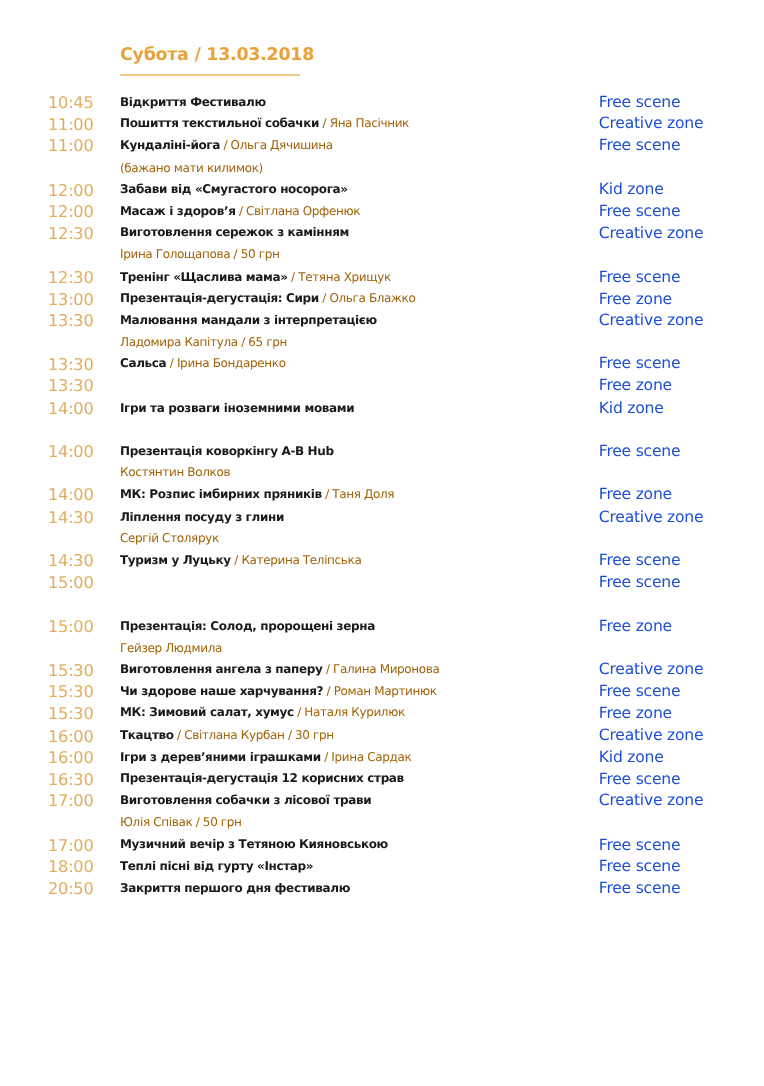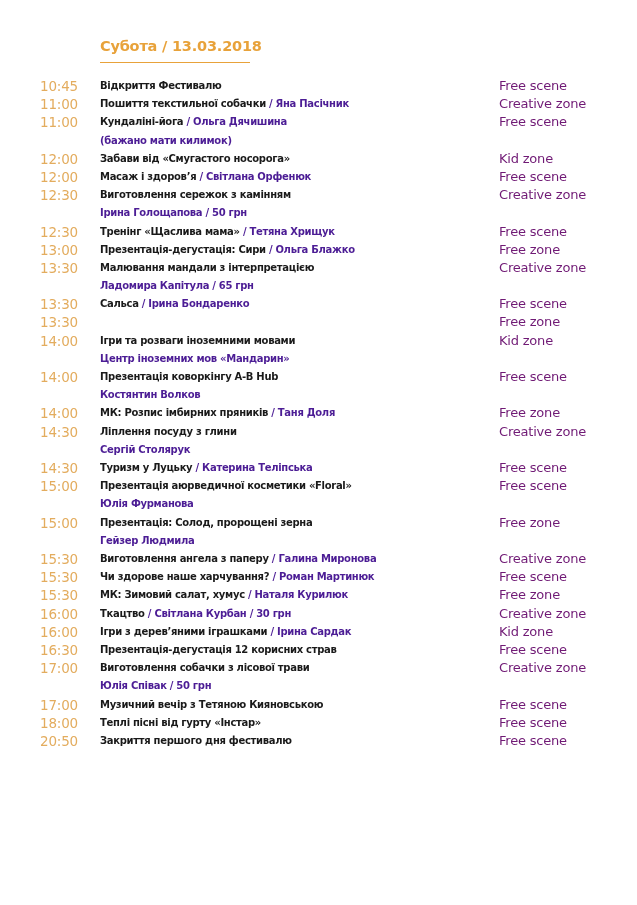--- a/index.html
+++ b/index.html
@@ -7,22 +7,22 @@
          font-family:"DejaVu Sans", sans-serif; }
   .header { position:absolute; left:100px; top:38px; width:150px; }
   .header-title { color:#e8a23a; font-weight:bold; font-size:14.5px; letter-spacing:-0.2px; white-space:nowrap; }
   .header-rule { margin-top:8px; height:1px; background:#e8a23a; width:150px; }
   .schedule { position:absolute; left:0; top:77px; width:637px; }
   .row { position:relative; height:18.2px;padding-left:24px; }
   .row.two { height:36.4px; }
   .time { position:absolute; left:40px; top:0; width:50px; color:#e3ac5e; font-size:13.5px; line-height:18.2px; letter-spacing:-0.2px; }
   .title { position:absolute; left:100px; top:0; width:395px; font-size:10px; line-height:18.2px; color:#1a1a1a; letter-spacing:-0.3px; white-space:nowrap; }
   .title b { font-weight:bold; }
-  .title .sub { color:#4c1d95; font-weight:bold; }
-  .zone { position:absolute; left:499px; top:0; color:#701a75; font-size:13px; line-height:18.2px; letter-spacing:-0.2px; white-space:nowrap; }
+  .title .sub { color:#a16207; font-weight:normal; }
+  .zone { position:absolute; left:499px; top:0; color:#1d4ed8; font-size:13px; line-height:18.2px; letter-spacing:-0.2px; white-space:nowrap; }
 </style>
 </head>
 <body>
 
 <div class="header">
   <div class="header-title">Субота / 13.03.2018</div>
   <div class="header-rule"></div>
 </div>
 
 <div class="schedule" id="schedule">
@@ -75,21 +75,21 @@
       <span class="time">13:30</span>
       <div class="title"><b>Сальса</b><span class="sub"> / Ірина Бондаренко</span></div>
       <span class="zone">Free scene</span>
     </div>
     <div class="row">
       <span class="time">13:30</span>
       <span class="zone">Free zone</span>
     </div>
     <div class="row two">
       <span class="time">14:00</span>
-      <div class="title"><b>Ігри та розваги іноземними мовами</b><span class="sub"></span><br><span class="sub">Центр іноземних мов «Мандарин»</span></div>
+      <div class="title"><b>Ігри та розваги іноземними мовами</b><span class="sub"></span><br></div>
       <span class="zone">Kid zone</span>
     </div>
     <div class="row two">
       <span class="time">14:00</span>
       <div class="title"><b>Презентація коворкінгу A-B Hub</b><span class="sub"></span><br><span class="sub">Костянтин Волков</span></div>
       <span class="zone">Free scene</span>
     </div>
     <div class="row">
       <span class="time">14:00</span>
       <div class="title"><b>МК: Розпис імбирних пряників</b><span class="sub"> / Таня Доля</span></div>
@@ -100,21 +100,20 @@
       <div class="title"><b>Ліплення посуду з глини</b><span class="sub"></span><br><span class="sub">Сергій Столярук</span></div>
       <span class="zone">Creative zone</span>
     </div>
     <div class="row">
       <span class="time">14:30</span>
       <div class="title"><b>Туризм у Луцьку</b><span class="sub"> / Катерина Теліпська</span></div>
       <span class="zone">Free scene</span>
     </div>
     <div class="row two">
       <span class="time">15:00</span>
-      <div class="title"><b>Презентація аюрведичної косметики «Floral»</b><span class="sub"></span><br><span class="sub">Юлія Фурманова</span></div>
       <span class="zone">Free scene</span>
     </div>
     <div class="row two">
       <span class="time">15:00</span>
       <div class="title"><b>Презентація: Солод, пророщені зерна</b><span class="sub"></span><br><span class="sub">Гейзер Людмила</span></div>
       <span class="zone">Free zone</span>
     </div>
     <div class="row">
       <span class="time">15:30</span>
       <div class="title"><b>Виготовлення ангела з паперу</b><span class="sub"> / Галина Миронова</span></div>

